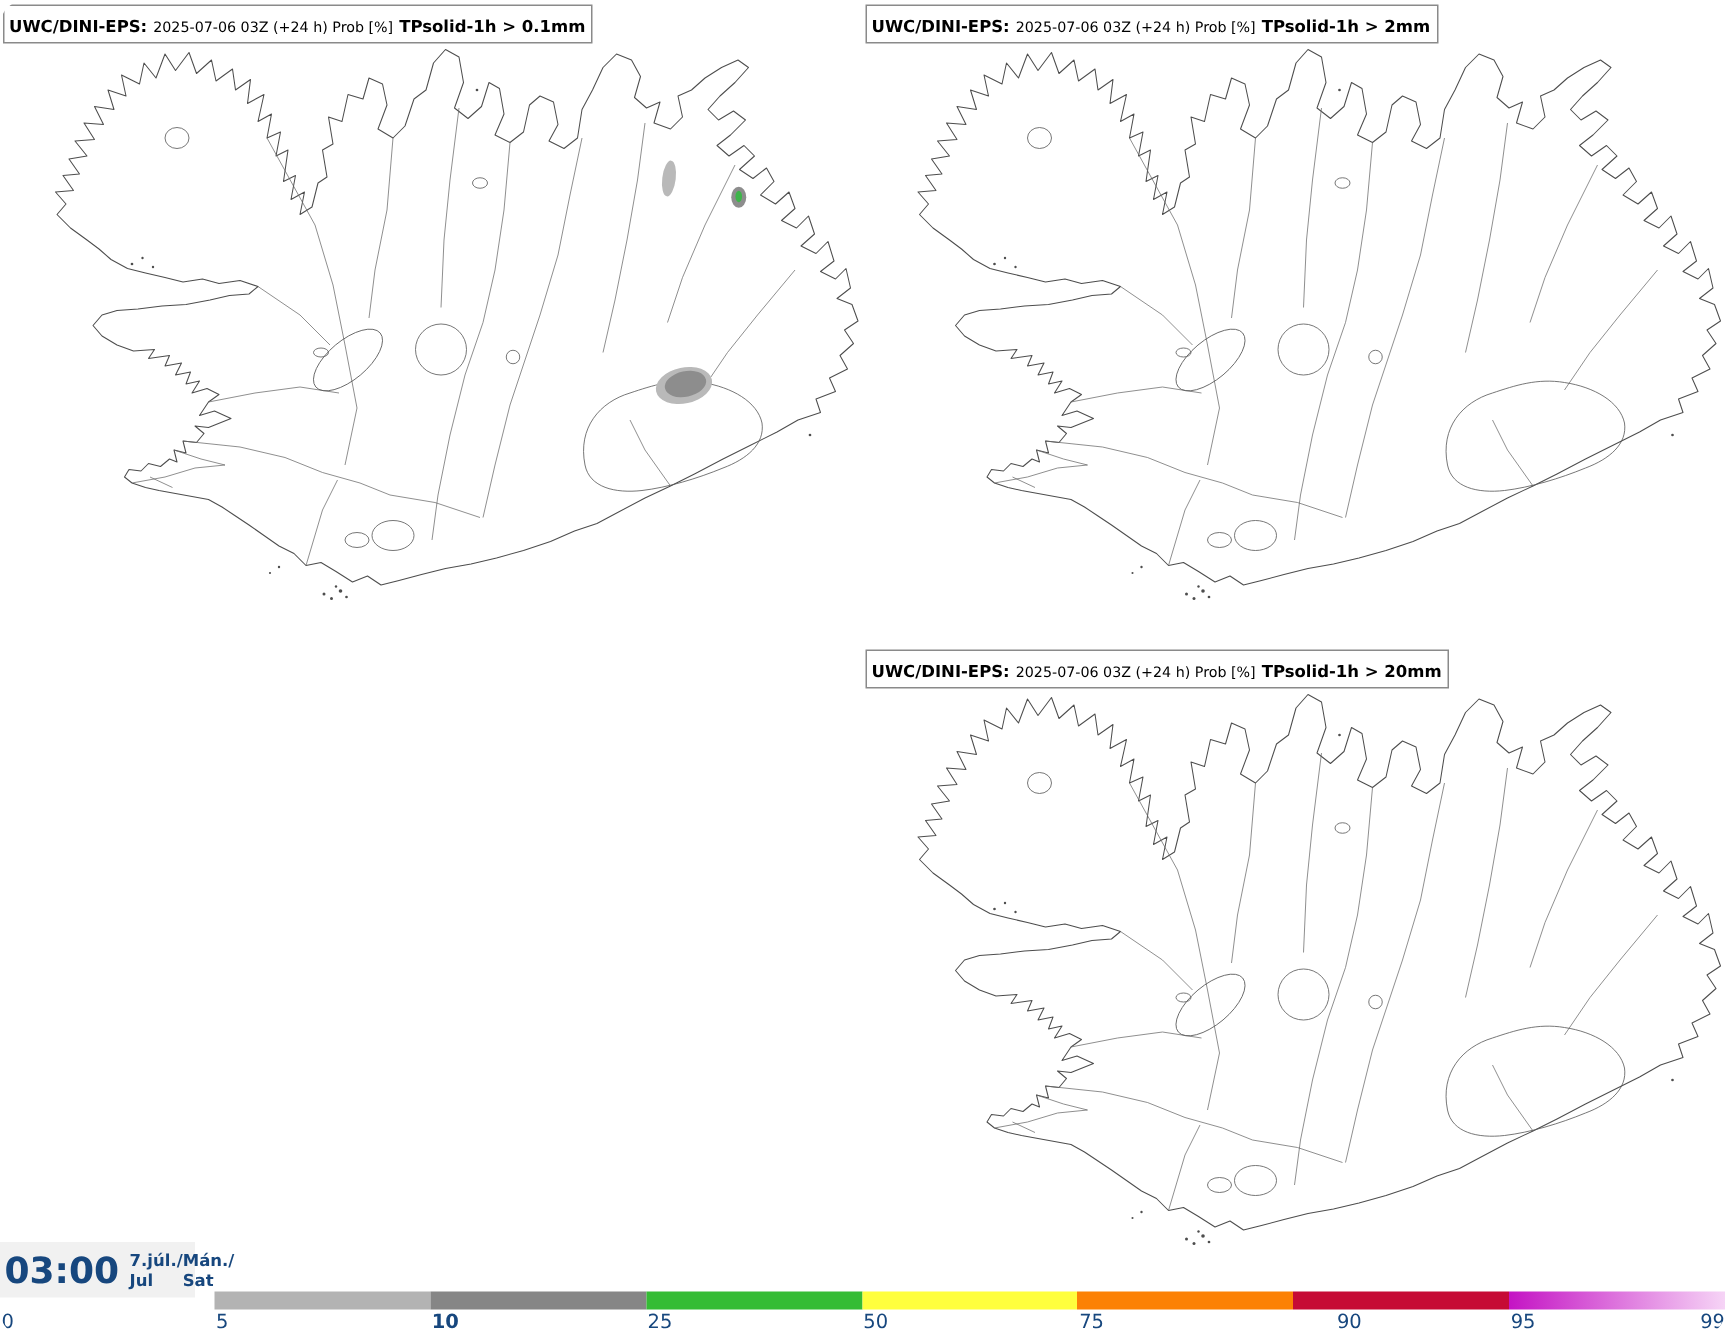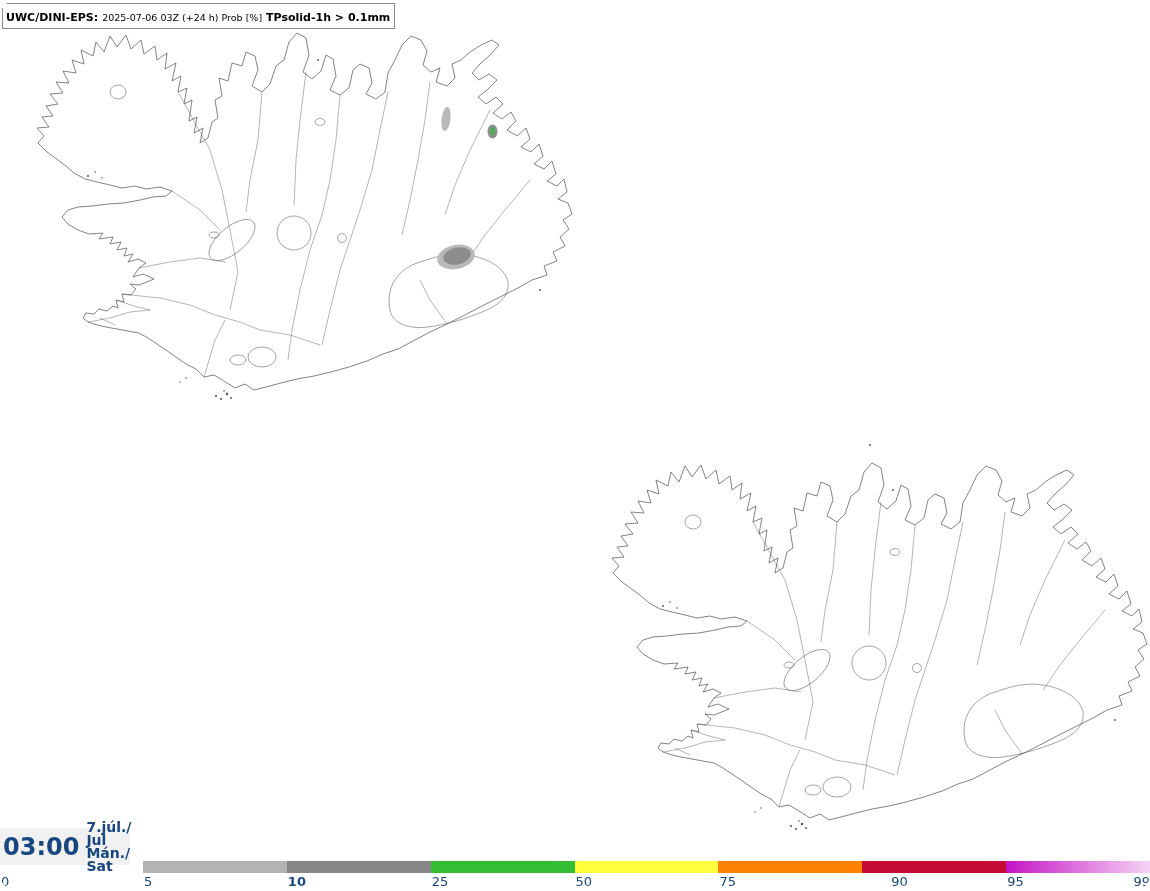--- a/index.html
+++ b/index.html
@@ -8,21 +8,21 @@
   .panel{position:absolute;width:575px;height:430px;}
   .map-svg{position:absolute;left:0;top:0;width:575px;height:430px;}
   .title-box{position:absolute;left:2px;top:3px;background:#ffffff;border:1px solid #8a8a8a;
              padding:2px 4px 3px 3px;white-space:nowrap;z-index:5;color:#000;}
   .title-box .b{font-weight:bold;font-size:11px;}
   .title-box .r{font-size:9.5px;margin:0 4px;}
   
   .time-box{position:absolute;left:0;top:828px;width:130px;height:37px;background:#f1f1f1;
             display:flex;align-items:center;gap:7px;padding-left:3px;box-sizing:border-box;}
   .time-big{font-size:24px;font-weight:bold;letter-spacing:0px;}
-  .date-col{display:flex;flex-direction:column;font-size:14px;font-weight:bold;line-height:13px;}
+  .date-col{display:flex;font-size:11px;font-weight:bold;line-height:13px;}
   .colorbar{position:absolute;left:143px;top:861px;width:1007px;height:12px;display:flex;}
   .cb-seg{flex:1 1 0;height:100%;}
   .cb-labels{position:absolute;left:0;top:873px;width:1150px;height:18px;font-size:13px;}
   .cb-lbl{position:absolute;top:1px;}
 </style>
 </head>
 <body>
 
 <svg width="0" height="0" style="position:absolute">
   <defs>
@@ -92,23 +92,34 @@
       <g stroke="none">
         <ellipse cx="446" cy="119" rx="4.5" ry="12" transform="rotate(7 446 119)" fill="#b9b9b9"></ellipse>
         <ellipse cx="492.5" cy="131.5" rx="5" ry="7" fill="#8d8d8d"></ellipse>
         <ellipse cx="492.5" cy="131" rx="2.2" ry="3.8" fill="#3eb54a"></ellipse>
         <ellipse cx="456" cy="257" rx="19" ry="12" transform="rotate(-12 456 257)" fill="#b9b9b9"></ellipse>
         <ellipse cx="457" cy="256" rx="14" ry="8.5" transform="rotate(-12 457 256)" fill="#8d8d8d"></ellipse>
       </g>
     </svg>
   </div>
 
+  <div class="panel" style="left:575px;top:0">
+    <div class="title-box">
+      <span class="b">UWC/DINI-EPS:</span><span class="r">2025-07-06 03Z (+24 h) Prob [%]</span><span class="b">TPsolid-1h &gt; 2mm</span>
+    </div>
+    <svg class="map-svg" viewBox="0 0 575 430">
+        <use href="#iceland-base"></use>
+      </svg>
+  </div>
 
 
   <div class="panel" style="left:575px;top:430px">
+    <div class="title-box">
+      <span class="b">UWC/DINI-EPS:</span><span class="r">2025-07-06 03Z (+24 h) Prob [%]</span><span class="b">TPsolid-1h &gt; 20mm</span>
+    </div>
     <svg class="map-svg" viewBox="0 0 575 430">
         <use href="#iceland-base"></use>
       </svg>
   </div>
 
   <div class="time-box" style="color: rgb(23, 71, 126);">
     <span class="time-big">03:00</span>
     <span class="date-col">
       <span>7.júl./ Jul</span>
       <span>Mán./ Sat</span>

